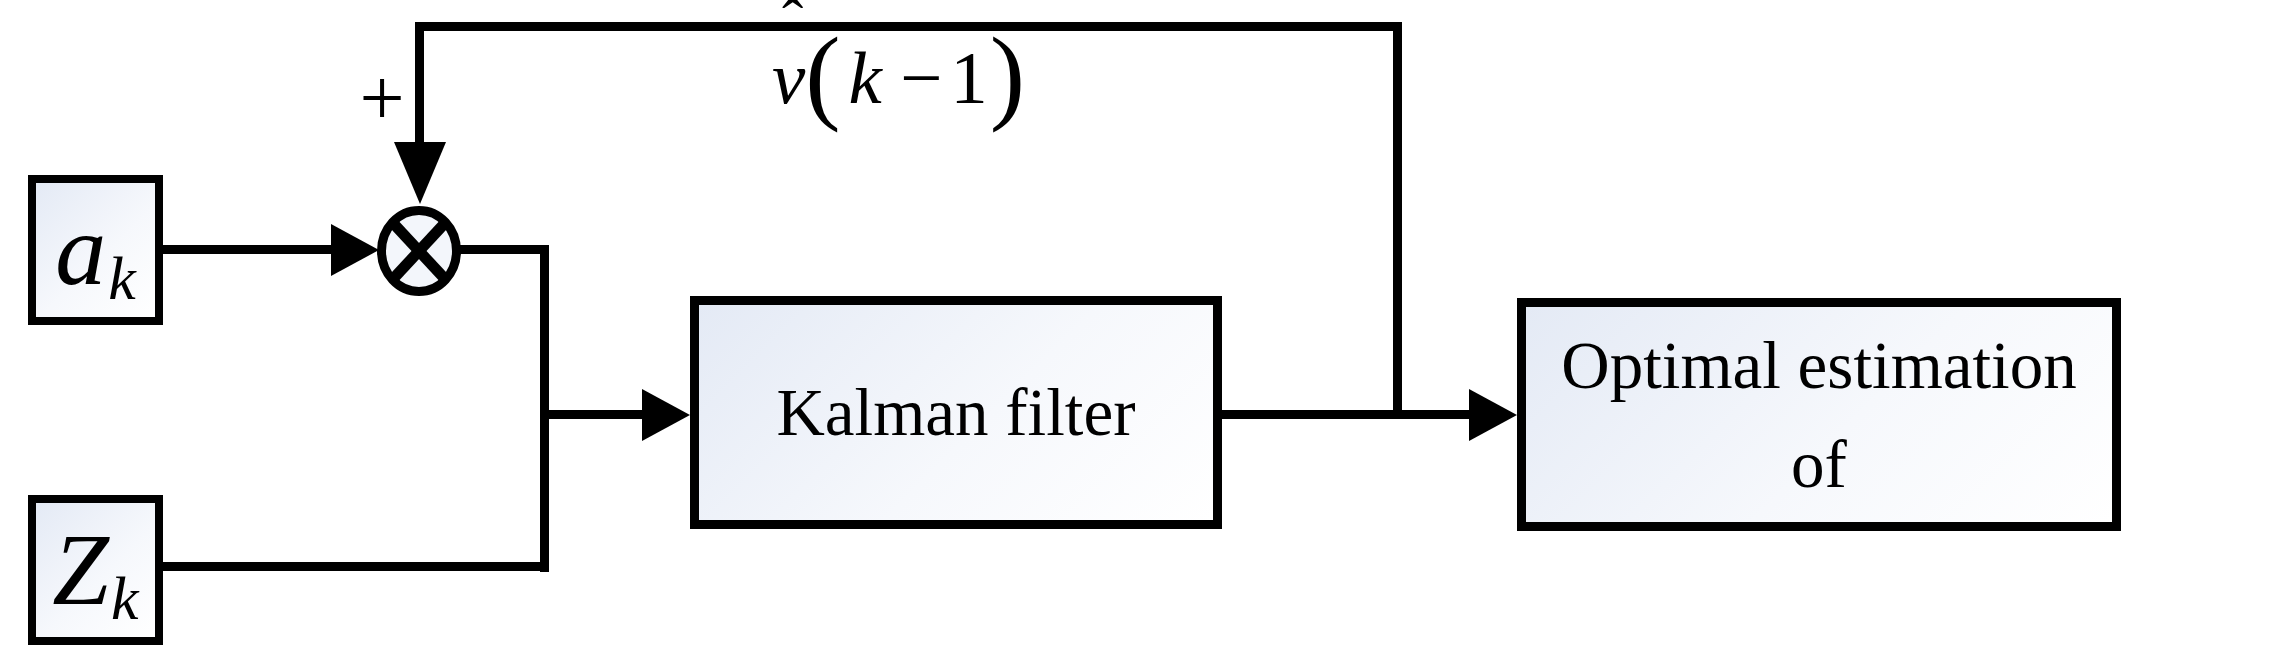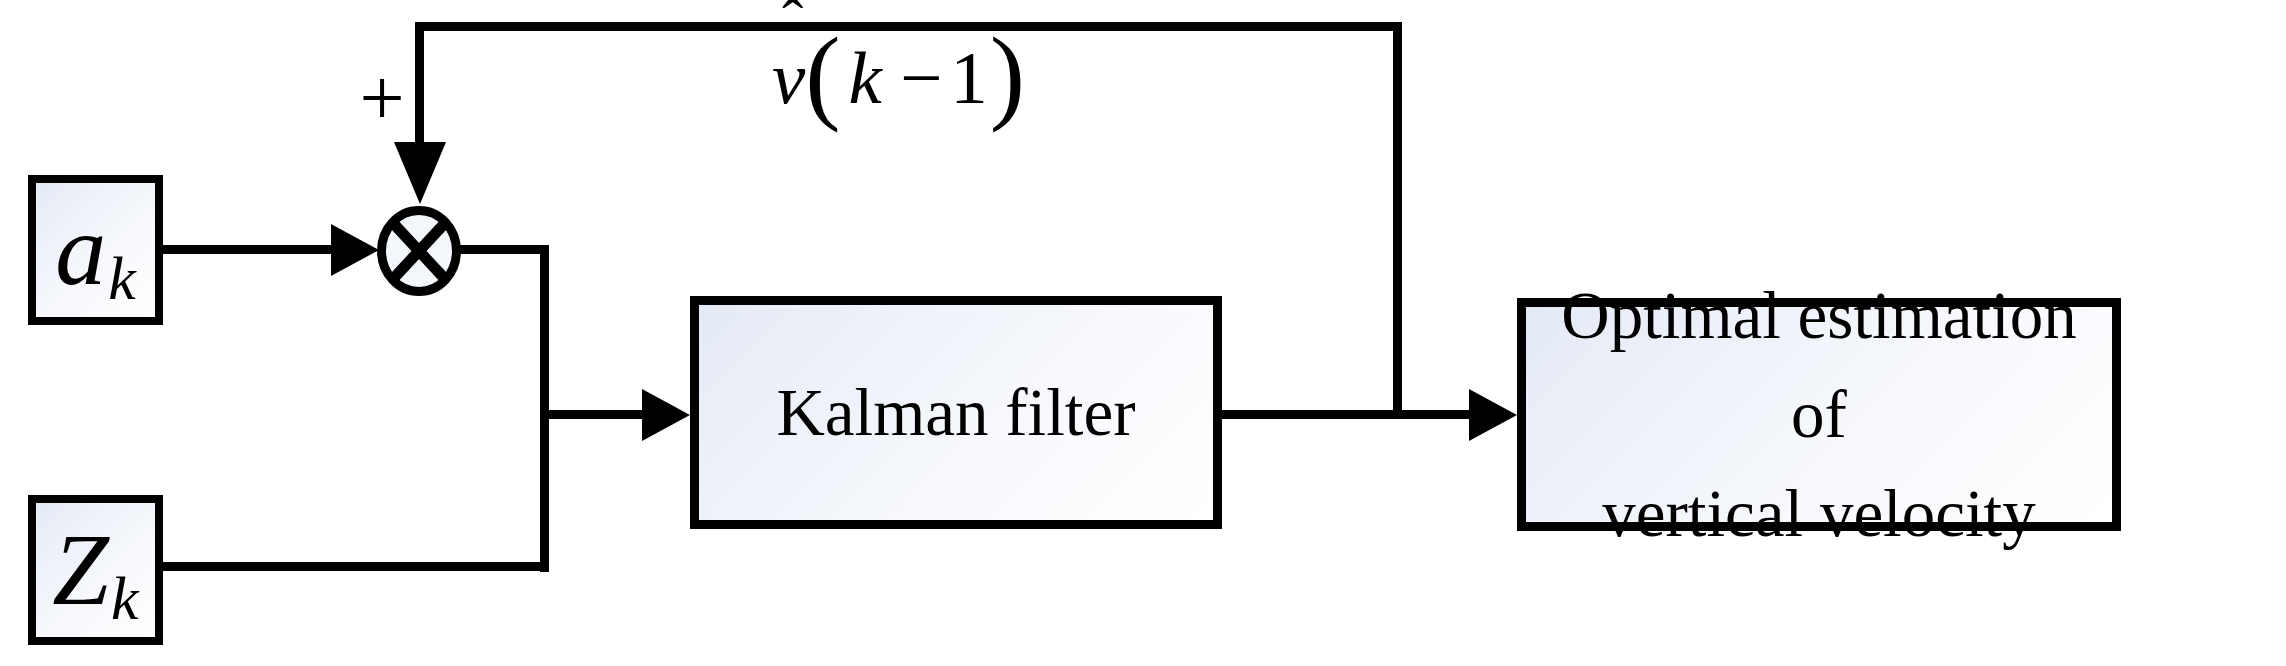--- a/index.html
+++ b/index.html
@@ -114,17 +114,16 @@
   <div class="box big" style="left:690px; top:296px; width:532px; height:233px;text-align:right;">
     <span class="block-label">Kalman filter</span>
   </div>
 
   <div class="line" style="left:1222px; top:410px; width:249px; height:9px;"></div>
   <div class="arrow-right" style="left:1469px; top:389px;"></div>
 
   <div class="box big" style="left:1517px; top:298px; width:604px; height:233px;">
     <div>
       <div class="block-label">Optimal estimation of</div>
-      <div class="block-label">vertical velocity</div>
     </div>
   </div>
 
 </div>
 
 </body></html>

